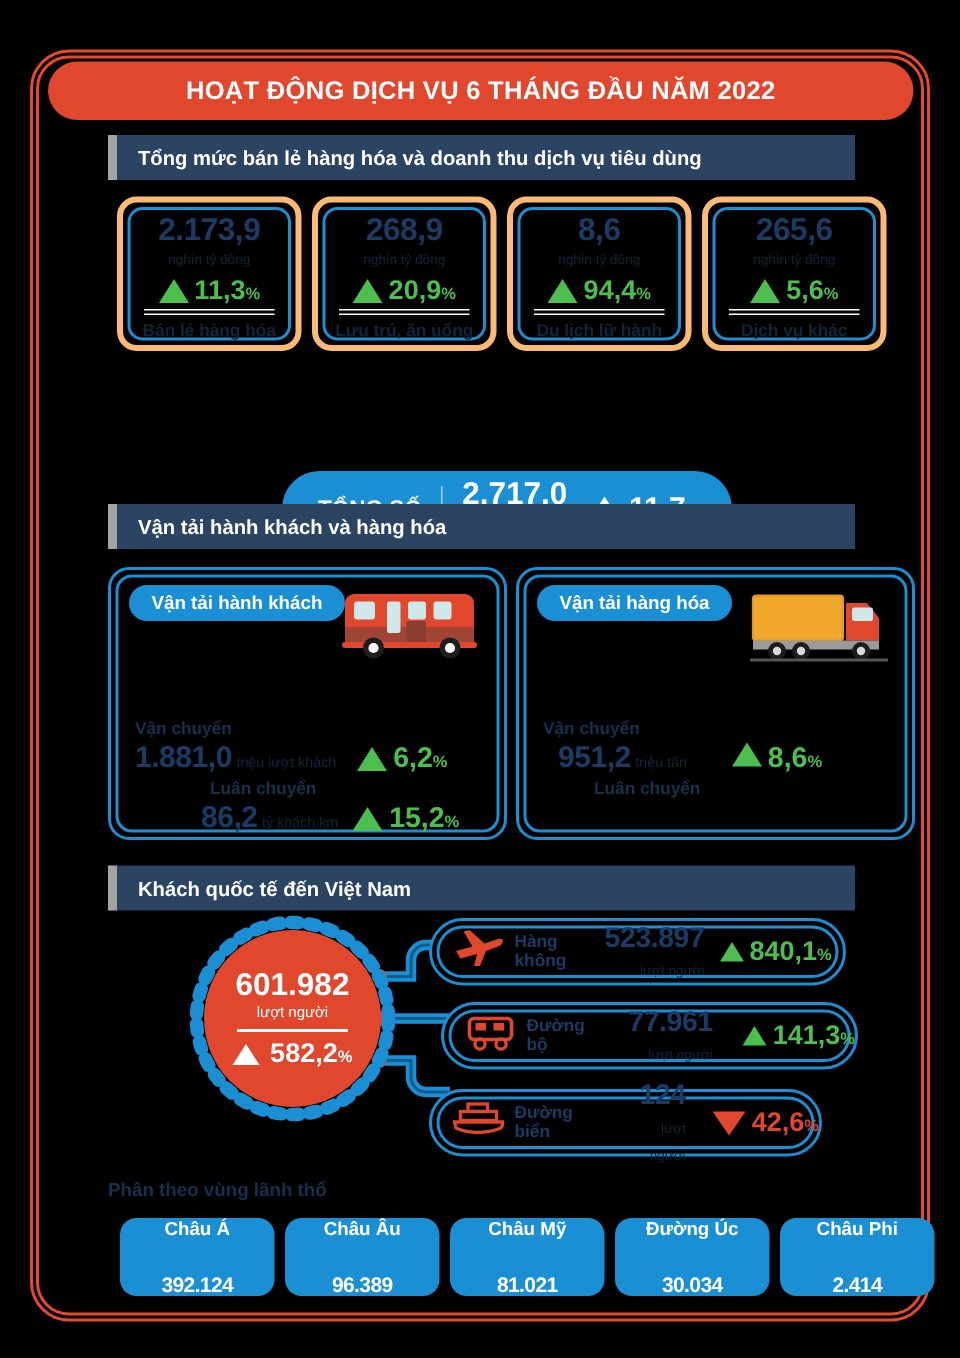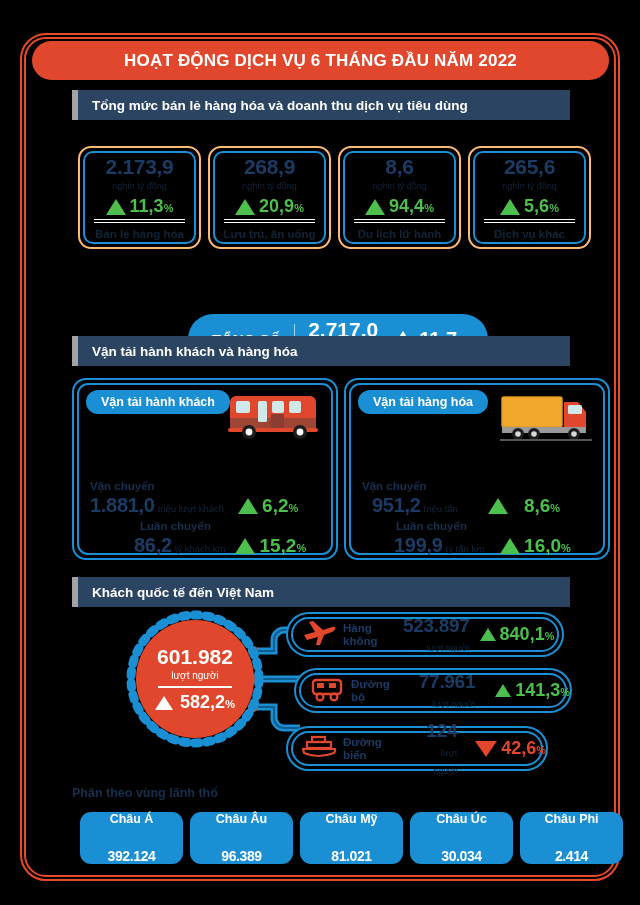--- a/index.html
+++ b/index.html
@@ -44,23 +44,23 @@
     border-left: 6px solid #a3a3a3;
     display: flex; align-items: center;
     padding-left: 14px;
     color: #ffffff;
     font-size: 13.5px; font-weight: bold;
   }
 
   
   .rcard {
     position: absolute;
-    top: 146px;
+    top: 131px;
     width: 123px; height: 103px;
-    border: 2px solid #fdba74;
+    border: 4px solid #fdba74;
     border-radius: 13px;
     background: #000;
   }
   .rcard::before {
     content: ""; position: absolute;
     left: 3px; top: 3px; right: 3px; bottom: 3px;
     border: 2px solid #1b8fd4;
     border-radius: 10px;
   }
   .rcard .big {
@@ -351,36 +351,28 @@
       <circle cx="76" cy="46" r="6" fill="#1d1d1d"></circle>
         <circle cx="76" cy="46" r="2.8" fill="#dadada"></circle>
       <rect x="2" y="51" width="92" height="2" fill="#555"></rect>
     </svg>
   </div>
   <div class="trow" style="top:100px;">
     <div class="sub" style="margin-left:16px;">Vận chuyển</div>
     <div style="display:flex;align-items:flex-end;margin-top:2px;">
       <span class="val" style="margin-left:26px;">951,2</span>
       <span class="vunit" style="margin-bottom:3px;">triệu tấn</span>
-      <span style="display:flex;align-items:center;gap:16px;margin-left:30px;">
+      <span style="display:flex;gap:4px;margin-left:30px;">
         <span class="tri-up"></span>
         <span class="gp"><span>8,6</span><span class="s">%</span></span>
       </span>
     </div>
   </div>
   <div class="trow" style="top:140px;">
     <div class="sub" style="margin-left:50px;">Luân chuyển</div>
-    <div style="display:flex;align-items:flex-end;margin-top:2px;">
-      <span class="val" style="margin-left:48px;">199,9</span>
-      <span class="vunit" style="margin-bottom:3px;">tỷ tấn.km</span>
-      <span style="display:flex;align-items:center;gap:4px;margin-left:16px;">
-        <span class="tri-up"></span>
-        <span class="gp"><span>16,0</span><span class="s">%</span></span>
-      </span>
-    </div>
   </div>
 </div>
 
 <div class="sec-head" style="left:72px;top:577px;width:498px;height:30px;">Khách quốc tế đến Việt Nam</div>
 
 <svg class="connect" width="640" height="905">
   <path d="M252 651 H274 V640 a10 10 0 0 1 10 -10 H300" stroke="#1b8fd4" stroke-width="7" fill="none"></path>
   <path d="M252 679 H300" stroke="#1b8fd4" stroke-width="7" fill="none"></path>
   <path d="M252 707 H274 V718 a10 10 0 0 0 10 10 H300" stroke="#1b8fd4" stroke-width="7" fill="none"></path>
   <path d="M252 651 H274 V640 a10 10 0 0 1 10 -10 H300" stroke="#0d5d8e" stroke-width="2" fill="none"></path>
@@ -470,19 +462,19 @@
 </div>
 <div class="rcont" style="left:190px;">
   <span class="rn">Châu Âu</span>
   <span class="rv">96.389</span>
 </div>
 <div class="rcont" style="left:300px;">
   <span class="rn">Châu Mỹ</span>
   <span class="rv">81.021</span>
 </div>
 <div class="rcont" style="left:410px;">
-  <span class="rn">Châu Úc</span>
+  <span class="rn">Đường Úc</span>
   <span class="rv">30.034</span>
 </div>
 <div class="rcont" style="left:520px;">
   <span class="rn">Châu Phi</span>
   <span class="rv">2.414</span>
 </div>
 
 </body></html>

